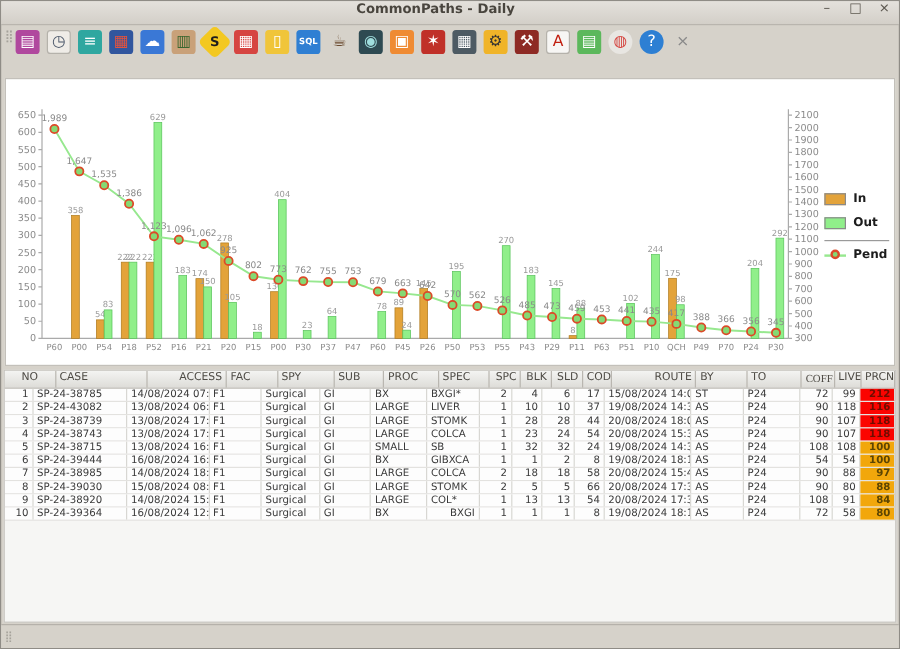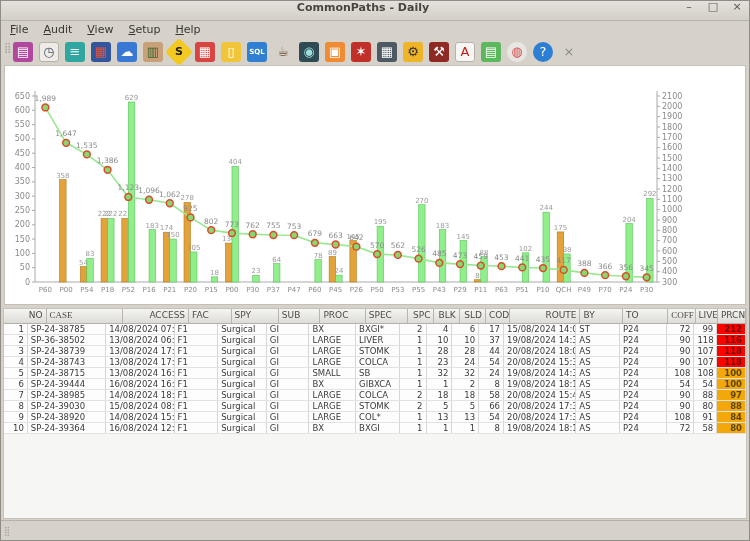--- a/index.html
+++ b/index.html
@@ -71,27 +71,20 @@
   <div class="titlebar">
     <span style="width:36px"></span>
     <span class="title">CommonPaths - Daily</span>
     <span class="winbtns" id="winbtns">
         <span class="winbtn">–</span>
         <span class="winbtn">□</span>
         <span class="winbtn">×</span>
       </span>
   </div>
 
-  <div class="menubar" id="menubar">
-      <span class="menu-item"><u>F</u>ile</span>
-      <span class="menu-item"><u>A</u>udit</span>
-      <span class="menu-item"><u>V</u>iew</span>
-      <span class="menu-item"><u>S</u>etup</span>
-      <span class="menu-item"><u>H</u>elp</span>
-    </div>
 
   <div class="toolbar">
     <span class="grip">⣿</span>
     <span id="toolbar-icons" style="display:flex;gap:6px;align-items:center">
         <div class="tbicon" style="background: rgb(176, 72, 158); color: rgb(255, 255, 255);">▤</div>
         <div class="tbicon bordered" style="background: rgb(239, 236, 231); color: rgb(77, 89, 107);">◷</div>
         <div class="tbicon" style="background: rgb(47, 167, 160); color: rgb(255, 255, 255);">≡</div>
         <div class="tbicon" style="background: rgb(49, 86, 158); color: rgb(229, 83, 61);">▦</div>
         <div class="tbicon" style="background: rgb(58, 120, 214); color: rgb(255, 255, 255);">☁</div>
         <div class="tbicon" style="background: rgb(201, 161, 121); color: rgb(57, 102, 47);">▥</div>
@@ -338,26 +331,44 @@
         <text x="558.7" y="197.41" text-anchor="middle" font-size="7.5" fill="#8a8a8a">417</text>
         <circle cx="579.4333333333334" cy="206.90666666666667" r="3.4" fill="#85d973" stroke="#dc4a28" stroke-width="1.5"></circle>
         <text x="579.4333333333334" y="200.40666666666667" text-anchor="middle" font-size="7.5" fill="#8a8a8a">388</text>
         <circle cx="600.1666666666667" cy="209.18" r="3.4" fill="#85d973" stroke="#dc4a28" stroke-width="1.5"></circle>
         <text x="600.1666666666667" y="202.68" text-anchor="middle" font-size="7.5" fill="#8a8a8a">366</text>
         <circle cx="620.9" cy="210.21333333333334" r="3.4" fill="#85d973" stroke="#dc4a28" stroke-width="1.5"></circle>
         <text x="620.9" y="203.71333333333334" text-anchor="middle" font-size="7.5" fill="#8a8a8a">356</text>
         <circle cx="641.6333333333333" cy="211.35" r="3.4" fill="#85d973" stroke="#dc4a28" stroke-width="1.5"></circle>
         <text x="641.6333333333333" y="204.85" text-anchor="middle" font-size="7.5" fill="#8a8a8a">345</text>
       </svg>
+    <div class="legend" id="legend">
+        <div class="legend-item">
+          <span class="legend-swatch" style="background:#e3a33a"></span>
+          <span>In</span>
+        </div>
+        <div class="legend-item">
+          <span class="legend-swatch" style="background:#90ef8a"></span>
+          <span>Out</span>
+        </div>
+        <div class="legend-sep"></div>
+        <div class="legend-item">
+          <span class="legend-marker">
+            <span class="lm-line"></span>
+            <span class="lm-dot"></span>
+          </span>
+          <span>Pend</span>
+        </div>
+      </div>
   </div>
 
   <div class="grid">
     <div class="grid-header" id="grid-header">
-        <div class="hcell num" style="width: 44px;">NO</div>
-        <div class="hcell" style="width: 79px; font-family: Liberation Serif, serif;">CASE</div>
+        <div class="hcell num" style="width: 44px; text-align: center;">NO</div>
+        <div class="hcell" style="width: 79px;">CASE</div>
         <div class="hcell num" style="width: 69px;">ACCESS</div>
         <div class="hcell" style="width: 44px;">FAC</div>
         <div class="hcell" style="width: 49px;">SPY</div>
         <div class="hcell" style="width: 43px;">SUB</div>
         <div class="hcell" style="width: 47px;">PROC</div>
         <div class="hcell" style="width: 44px;">SPEC</div>
         <div class="hcell num" style="width: 27px;">SPC</div>
         <div class="hcell num" style="width: 26px;">BLK</div>
         <div class="hcell num" style="width: 27px;">SLD</div>
         <div class="hcell num" style="width: 25px;">COD..</div>
@@ -384,21 +395,21 @@
           <div class="cell num" style="width: 25px;">17</div>
           <div class="cell num" style="width: 73px;">15/08/2024 14:06</div>
           <div class="cell" style="width: 44px;">ST</div>
           <div class="cell" style="width: 47px;">P24</div>
           <div class="cell num" style="width: 28px;">72</div>
           <div class="cell num" style="width: 23px;">99</div>
           <div class="cell num prcn-red" style="width: 29px;">212</div>
         </div>
         <div class="grid-row">
           <div class="cell num" style="width: 24px;">2</div>
-          <div class="cell" style="width: 79px;">SP-36-38502</div>
+          <div class="cell" style="width: 79px;">SP-24-43082</div>
           <div class="cell num" style="width: 69px;">13/08/2024 06:39</div>
           <div class="cell" style="width: 44px;">F1</div>
           <div class="cell" style="width: 49px;">Surgical</div>
           <div class="cell" style="width: 43px;">GI</div>
           <div class="cell" style="width: 47px;">LARGE</div>
           <div class="cell" style="width: 44px;">LIVER</div>
           <div class="cell num" style="width: 27px;">1</div>
           <div class="cell num" style="width: 26px;">10</div>
           <div class="cell num" style="width: 27px;">10</div>
           <div class="cell num" style="width: 25px;">37</div>
@@ -550,21 +561,21 @@
           <div class="cell num prcn-amber" style="width: 29px;">84</div>
         </div>
         <div class="grid-row">
           <div class="cell num" style="width: 24px;">10</div>
           <div class="cell" style="width: 79px;">SP-24-39364</div>
           <div class="cell num" style="width: 69px;">16/08/2024 12:45</div>
           <div class="cell" style="width: 44px;">F1</div>
           <div class="cell" style="width: 49px;">Surgical</div>
           <div class="cell" style="width: 43px;">GI</div>
           <div class="cell" style="width: 47px;">BX</div>
-          <div class="cell" style="width: 44px;">BXGI</div>
+          <div class="cell" style="width: 44px; text-align: right;">BXGI</div>
           <div class="cell num" style="width: 27px;">1</div>
           <div class="cell num" style="width: 26px;">1</div>
           <div class="cell num" style="width: 27px;">1</div>
           <div class="cell num" style="width: 25px;">8</div>
           <div class="cell num" style="width: 73px;">19/08/2024 18:14</div>
           <div class="cell" style="width: 44px;">AS</div>
           <div class="cell" style="width: 47px;">P24</div>
           <div class="cell num" style="width: 28px;">72</div>
           <div class="cell num" style="width: 23px;">58</div>
           <div class="cell num prcn-amber" style="width: 29px;">80</div>

